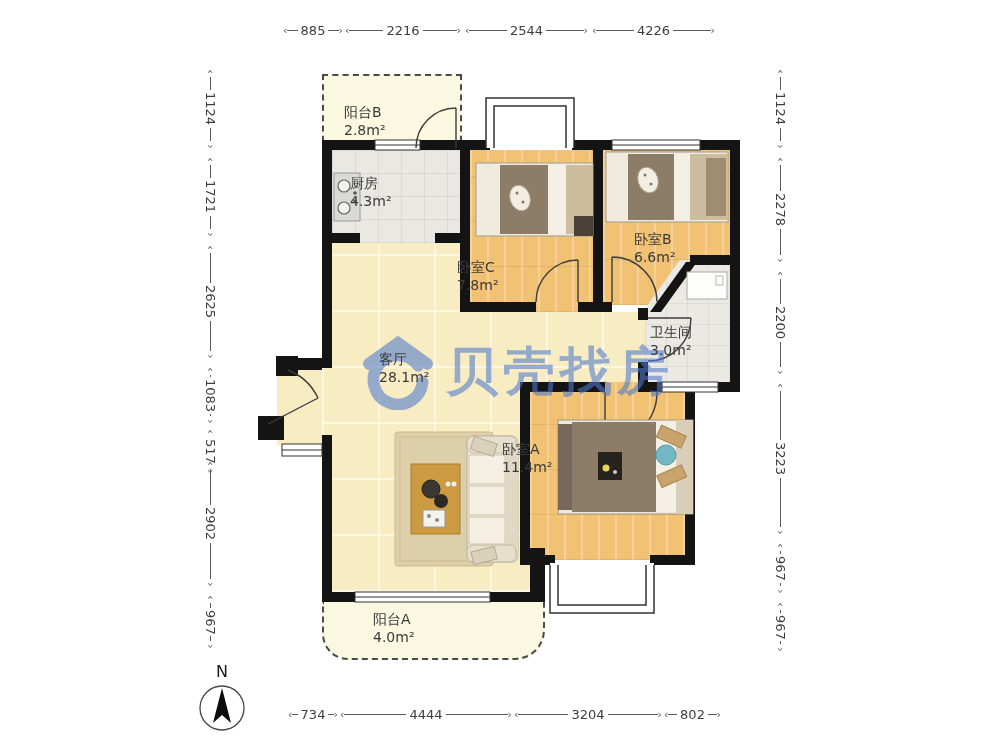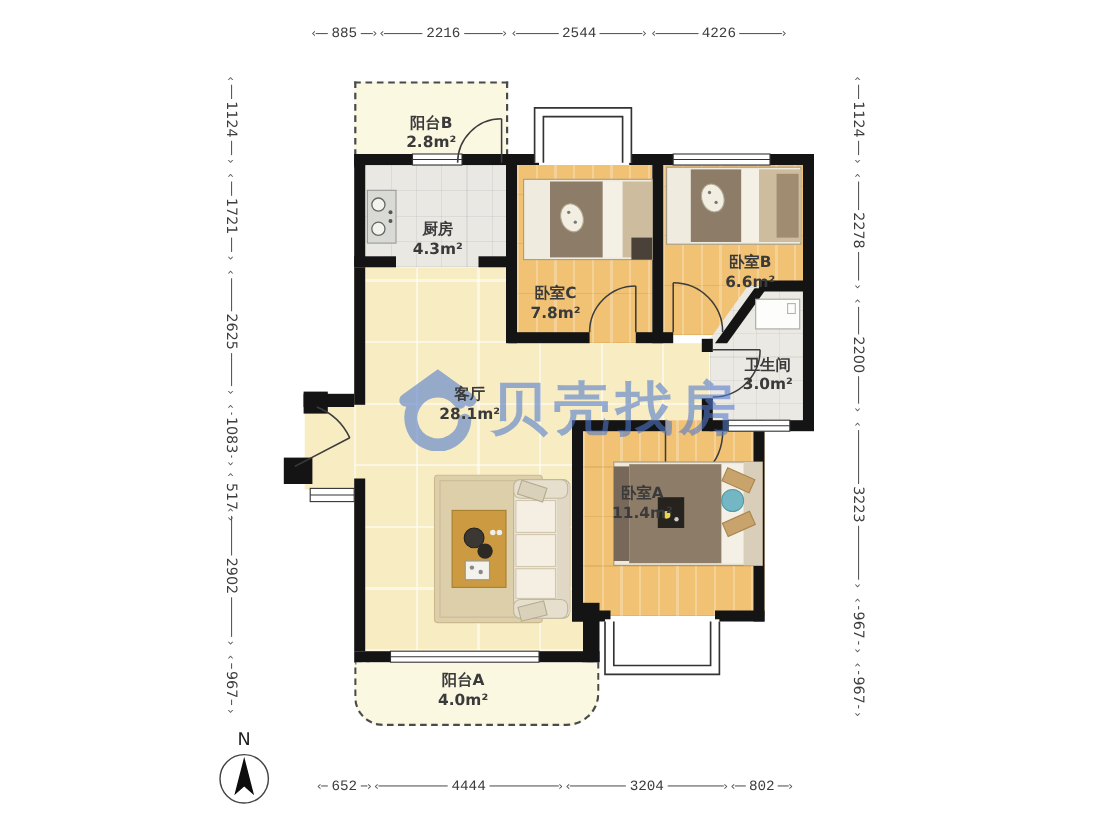--- a/index.html
+++ b/index.html
@@ -5,21 +5,21 @@
   html,body{margin:0;padding:0;}
   body{
     width:1000px;height:750px;position:relative;background:#ffffff;
     font-family:"DejaVu Sans",sans-serif;overflow:hidden;color:#333;
   }
   
   .dim{position:absolute;color:#3d3d3d;font-size:13px;}
   .dim .num{white-space:nowrap;}
   .dim-h{display:flex;align-items:center;height:16px;}
   .dim-h .ln{flex:1 1 auto;min-width:4px;border-top:1px solid #5a5a5a;}
-  .dim-h .num{padding:0 3px;font-family:Liberation Mono, monospace;}
+  .dim-h .num{padding:0 3px;}
   .dim-v{display:flex;flex-direction:column;align-items:center;width:16px;}
   .dim-v .ln{flex:1 1 auto;min-height:2px;border-left:1px solid #5a5a5a;}
   .dim-v .num{writing-mode:vertical-rl;padding:2px 0;}
   .ah{font-size:11px;line-height:1;color:#555;}
   .dim-v .ah{transform:rotate(90deg);}
   
   .room{position:absolute;z-index:1;box-sizing:border-box;}
   #room-balcony-b{left:322px;top:74px;width:140px;height:78px;background:#fbf8e2;border:2px dashed #4a4a4a;}
   #room-kitchen{left:332px;top:150px;width:128px;height:93px;background:
     repeating-linear-gradient(0deg,rgba(0,0,0,0.06) 0 1px,transparent 1px 23px),
@@ -42,22 +42,22 @@
   #room-bedroom-a{left:530px;top:382px;width:165px;height:178px;}
   #room-balcony-a{left:322px;top:602px;width:223px;height:58px;background:#fbf8e2;
     border:2px dashed #4a4a4a;border-top:none;border-radius:0 0 30px 26px;}
   
   .plan-svg{position:absolute;left:0;top:0;z-index:20;pointer-events:none;}
   
   .watermark{position:absolute;left:358px;top:334px;display:flex;align-items:center;gap:8px;
     opacity:0.58;z-index:25;pointer-events:none;}
   .watermark .wm-text{font-size:52px;font-weight:bold;color:#4f79cf;letter-spacing:5px;white-space:nowrap;}
   
-  .room-label{position:absolute;width:96px;text-align:center;font-size:14px;line-height:1.3;
-    color:#3a3a3a;z-index:40;font-weight:bold;}
+  .room-label{position:absolute;width:96px;font-size:14px;line-height:1.3;
+    color:#3a3a3a;z-index:40;}
   .room-label span{display:block;}
   
   .compass{position:absolute;left:196px;top:662px;width:52px;text-align:center;z-index:40;}
   .compass .cn{font-size:16px;color:#1a1a1a;display:block;margin-bottom:1px;}
 </style>
 </head>
 <body>
 
 <div class="dim dim-h" style="left:283px;top:22px;width:60px">
   <span class="ah">‹</span>
@@ -84,21 +84,21 @@
   <span class="ah">‹</span>
     <span class="ln"></span>
   <span class="num">4226</span>
   <span class="ln"></span>
     <span class="ah">›</span>
 </div>
 
 <div class="dim dim-h" style="left:288px;top:706px;width:50px">
   <span class="ah">‹</span>
     <span class="ln"></span>
-  <span class="num">652</span>
+  <span class="num">734</span>
   <span class="ln"></span>
     <span class="ah">›</span>
 </div>
 <div class="dim dim-h" style="left:340px;top:706px;width:172px">
   <span class="ah">‹</span>
     <span class="ln"></span>
   <span class="num">4444</span>
   <span class="ln"></span>
     <span class="ah">›</span>
 </div>
@@ -401,41 +401,41 @@
       <path d="M66,34 A27,27 0 1 0 71,52"></path>
     </g>
   </svg>
   <span class="wm-text">贝壳找房</span>
 </div>
 
 <div class="room-label" style="left:344px;top:103px">
   <span>阳台B</span>
   <span>2.8m²</span>
 </div>
-<div class="room-label" style="left:350px;top:200px">
+<div class="room-label" style="left:350px;top:174px">
   <span>厨房</span>
   <span>4.3m²</span>
 </div>
 <div class="room-label" style="left:457px;top:258px">
   <span>卧室C</span>
   <span>7.8m²</span>
 </div>
 <div class="room-label" style="left:634px;top:230px">
   <span>卧室B</span>
   <span>6.6m²</span>
 </div>
 <div class="room-label" style="left:650px;top:323px">
   <span>卫生间</span>
   <span>3.0m²</span>
 </div>
 <div class="room-label" style="left:379px;top:350px">
   <span>客厅</span>
   <span>28.1m²</span>
 </div>
-<div class="room-label" style="left:536px;top:440px">
+<div class="room-label" style="left:502px;top:440px">
   <span>卧室A</span>
   <span>11.4m²</span>
 </div>
 <div class="room-label" style="left:373px;top:610px">
   <span>阳台A</span>
   <span>4.0m²</span>
 </div>
 
 <div class="compass">
   <span class="cn">N</span>

